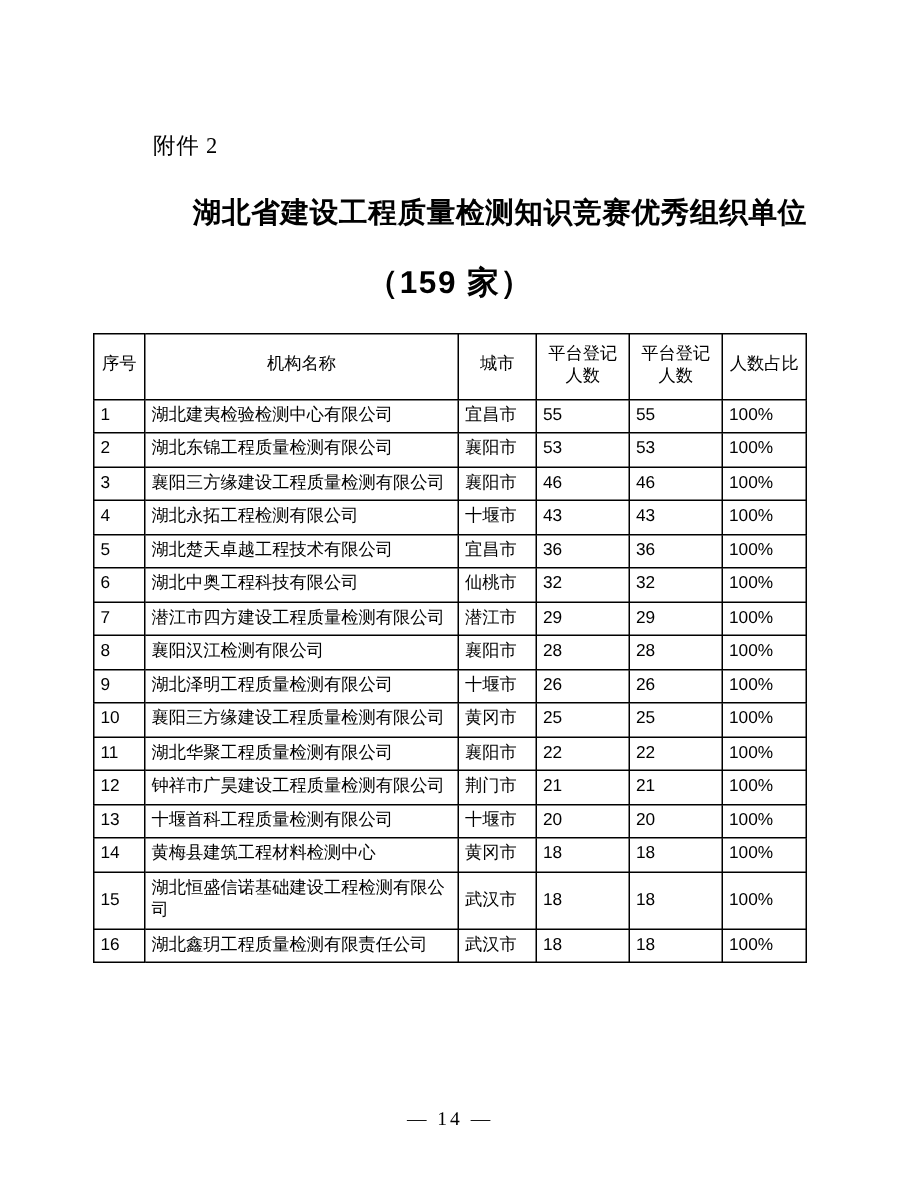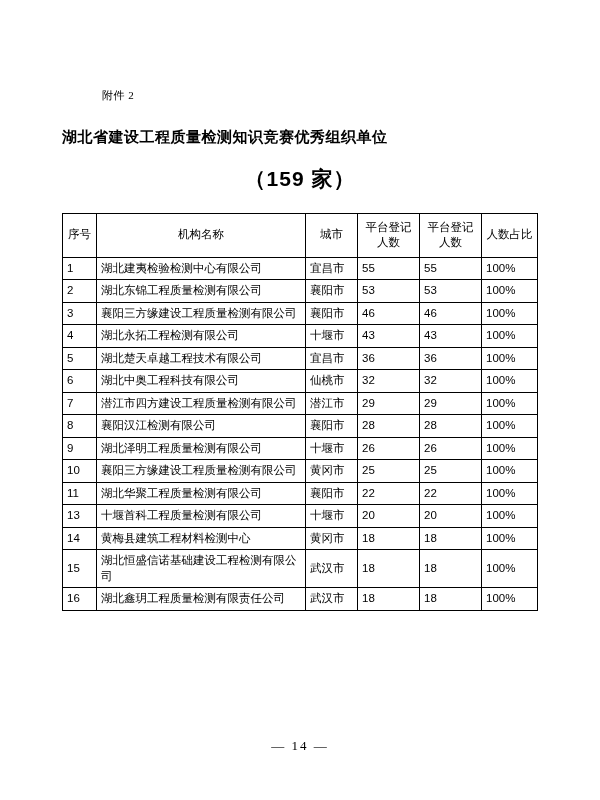--- a/index.html
+++ b/index.html
@@ -16,29 +16,29 @@
     overflow: hidden;
   }
   .page {
     width: 600px;
     height: 800px;
     box-sizing: border-box;
     padding: 88px 62px 0 62px;
     position: relative;
   }
   .attachment-label {
-    font-size: 11px;
+    font-size: 15px;
     font-family: Liberation Serif, serif;
     letter-spacing: 0.5px;
     margin: 0 0 24px 8px;
     padding-left: 32px;
   }
   .doc-title {
-    text-align: left;
-    font-size: 15px;
+    text-align: right;
+    font-size: 19px;
     font-weight: bold;
     font-family: "Liberation Sans", sans-serif;
     letter-spacing: 0.5px;
     margin: 0 0 18px 0;
     line-height: 1.3;
   }
   .doc-subtitle {
     text-align: center;
     font-size: 21px;
     font-weight: bold;
@@ -211,20 +211,28 @@
         </tr>
         <tr>
           <td class="cell-idx">11</td>
           <td class="cell-name">湖北华聚工程质量检测有限公司</td>
           <td class="cell-city">襄阳市</td>
           <td class="cell-reg">22</td>
           <td class="cell-exam">22</td>
           <td class="cell-rate">100%</td>
         </tr>
         <tr>
+          <td class="cell-idx">12</td>
+          <td class="cell-name">钟祥市广昊建设工程质量检测有限公司</td>
+          <td class="cell-city">荆门市</td>
+          <td class="cell-reg">21</td>
+          <td class="cell-exam">21</td>
+          <td class="cell-rate">100%</td>
+        </tr>
+        <tr>
           <td class="cell-idx">13</td>
           <td class="cell-name">十堰首科工程质量检测有限公司</td>
           <td class="cell-city">十堰市</td>
           <td class="cell-reg">20</td>
           <td class="cell-exam">20</td>
           <td class="cell-rate">100%</td>
         </tr>
         <tr>
           <td class="cell-idx">14</td>
           <td class="cell-name">黄梅县建筑工程材料检测中心</td>

